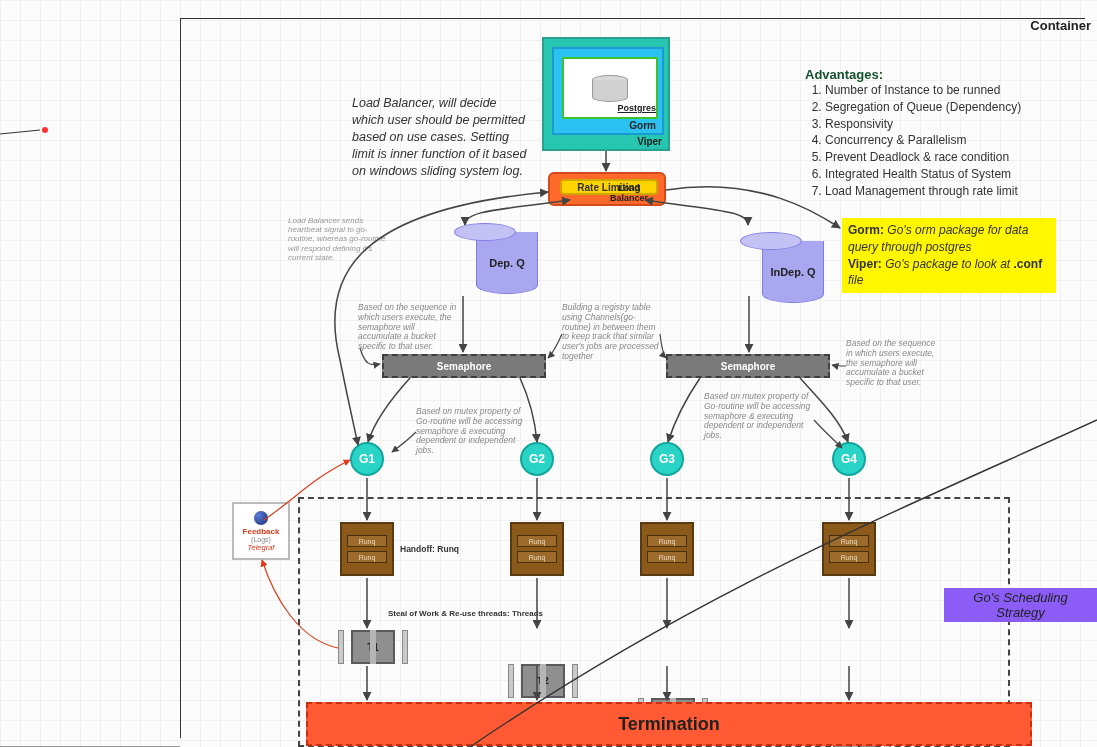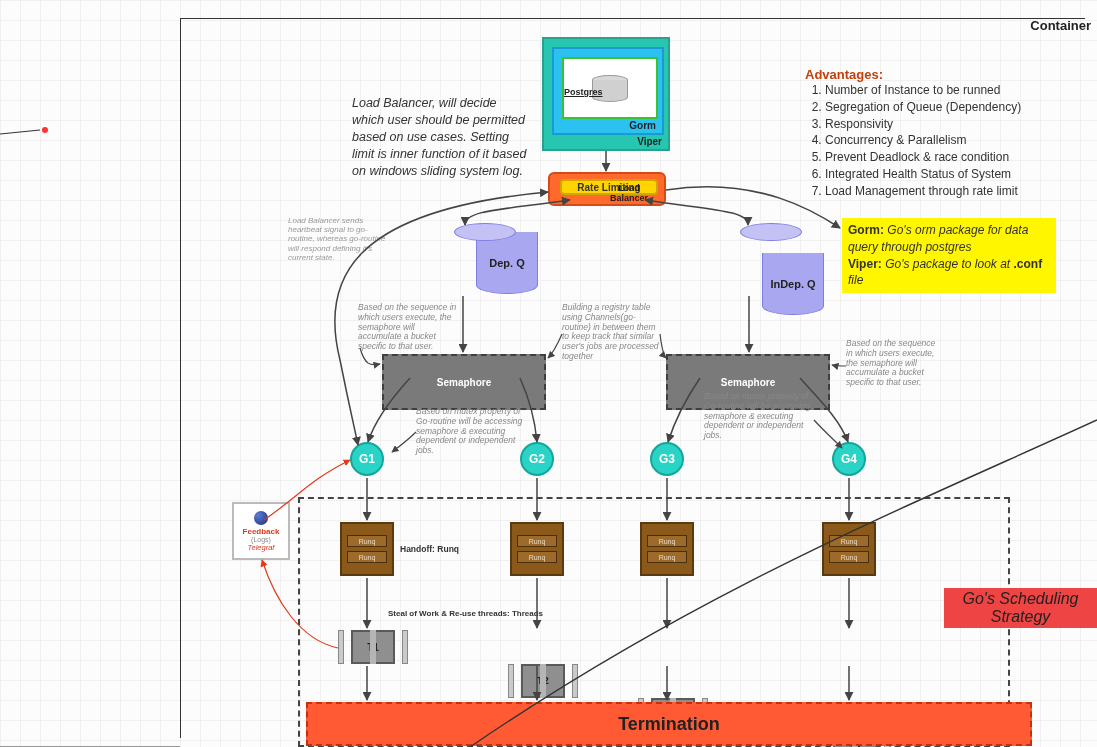--- a/index.html
+++ b/index.html
@@ -30,38 +30,38 @@
   
   .viper { background:#26c6b0; border:2px solid #2aa08f; }
   .gorm { background:#2bc2f2; border:2px solid #1a9ad0; position:absolute; }
   .postgres-box { background:#fff; border:2px solid #3cc12f; position:absolute; }
   .box-label { position:absolute; font-size:10px; font-weight:700; color:#222; }
 
   .loadbal-desc { font-style:italic; font-size:12.5px; color:#333; text-align:left; line-height:1.35; }
   .tiny-note { font-style:italic; font-size:8px; color:#999; text-align:left; line-height:1.15; }
   .mid-note { font-style:italic; font-size:8.5px; color:#888; text-align:left; line-height:1.15; }
 
-  .advantages-title { font-weight:700; font-size:13px; color:#c2410c; }
+  .advantages-title { font-weight:700; font-size:13px; color:#14532d; }
   .adv-list { font-size:12px; color:#333; text-align:left; line-height:1.4; padding-left:20px; }
 
   .yellow-note { background:#fff600; padding:4px 6px; font-size:12px; color:#333; text-align:left; font-style:italic; line-height:1.4; }
   .yellow-note b { font-style:normal; font-weight:700; }
 
   .load-balancer-box { background:#ff6a2b; border:2px solid #d44a18; border-radius:6px; }
   .rate-limit { position:absolute; background:#ffd400; border:2px solid #d4a500; border-radius:4px; font-size:10px; font-weight:700; color:#333; display:flex; align-items:center; justify-content:center; }
   .lb-label { position:absolute; font-size:9px; color:#222; font-weight:700;padding-left:48px; }
 
   
   .cylinder { display:flex; flex-direction:column; align-items:center; }
   .cyl-top { width:62px; height:18px; background:#c4c2f5; border:1px solid #7e7de0; border-radius:50%; z-index:2; }
   .cyl-body { width:62px; height:62px; margin-top:-9px; background:#a9a7f0; border:1px solid #7e7de0; border-top:none; border-radius:0 0 31px 31px / 0 0 9px 9px; display:flex; align-items:center; justify-content:center;margin-left:44px; }
   .cyl-body span { font-size:11px; font-weight:700; color:#222; }
 
   
-  .semaphore { background:#7a7a7a; border:2px dashed #3f3f3f; color:#fff; font-size:10px; font-weight:700; display:flex; align-items:center; justify-content:center; padding:26px 30px; }
+  .semaphore { background:#7a7a7a; border:2px dashed #3f3f3f; color:#fff; font-size:10px; font-weight:700; display:flex; align-items:center; justify-content:center; padding:10px 30px; }
 
   
   .gcircle { width:34px; height:34px; background:#29d3c6; border:2px solid #12a79c; border-radius:50%; color:#fff; font-weight:700; font-size:12px; display:flex; align-items:center; justify-content:center; }
 
   
   .runq { width:54px; height:54px; background:#8b5a1a; border:2px solid #5a3a10; display:flex; flex-direction:column; align-items:center; justify-content:center; gap:4px; }
   .runq-slot { width:40px; height:12px; background:#9c6a2a; border:1px solid #4a2f0c; font-size:7px; color:#eadbc3; display:flex; align-items:center; justify-content:center; }
 
   
   .tbox { width:44px; height:34px; background:#8f8f8f; border:2px solid #5a5a5a; color:#222; font-size:10px; font-weight:700; display:flex; align-items:center; justify-content:center; }
@@ -69,21 +69,21 @@
   .twrap { position:relative; width:70px; height:34px; display:flex; align-items:center; justify-content:center; }
   .twrap .side-l { position:absolute; left:0; width:6px; height:34px; background:#cacaca; border:1px solid #888; }
   .twrap .side-r { position:absolute; right:0; width:6px; height:34px; background:#cacaca; border:1px solid #888; }
 
   
   .termination { background:#ff5a33; border:2px dashed #c63010; font-size:18px; font-weight:800; color:#222; display:flex; align-items:center; justify-content:center; }
 
   
   .sched-box { border:2px dashed #444; }
 
-  .orange-tag { background:#ef4444; font-size:16px; font-style:italic; color:#222; padding:2px 4px; }
+  .orange-tag { background:#8b5cf6; font-size:13px; font-style:italic; color:#222; padding:2px 4px; }
 
   
   .feedback-box { border:2px solid #bbb; background:#fff; width:58px; height:58px; display:flex; flex-direction:column; align-items:center; justify-content:center;margin-left:26px; }
   .feedback-icon { width:14px; height:14px; border-radius:50%; background: radial-gradient(circle at 30% 30%, #5b7cd8, #1a2f6f); }
   .feedback-label { font-size:8px; color:#d93a1a; font-weight:700; margin-top:2px; }
   .feedback-sub { font-size:7px; color:#888; }
   .feedback-sub2 { font-size:7.5px; color:#d93a1a; font-style:italic; }
 
   .arrow-label { font-size:8.5px; color:#333; font-weight:700; }
 </style>
@@ -98,21 +98,21 @@
 <div class="pos viper" style="left:542px; top:37px; width:128px; height:114px;">
   <div class="box-label" style="bottom:2px; right:6px;">Viper</div>
   <div class="gorm" style="left:8px; top:8px; width:112px; height:88px;">
     <div class="box-label" style="bottom:2px; right:6px;">Gorm</div>
     <div class="postgres-box" style="left:8px; top:8px; width:96px; height:62px; display:flex; align-items:center; justify-content:center;">
 
       <div style="display:flex; flex-direction:column; align-items:center;">
         <div style="width:36px;height:10px;background:#d9d9d9;border:1px solid #999;border-radius:50%;"></div>
         <div style="width:36px;height:22px;margin-top:-5px;background:#d0d0d0;border:1px solid #999;border-top:none;border-radius:0 0 18px 18px / 0 0 5px 5px;"></div>
       </div>
-      <div class="box-label" style="bottom:20px; left:0; right:0; text-align:left; font-size:9px;text-decoration:underline;">Postgres</div>
+      <div class="box-label" style="bottom:4px; left:0; right:0; text-align:right; font-size:9px;text-decoration:underline;">Postgres</div>
     </div>
   </div>
 </div>
 
 <div class="pos loadbal-desc" style="left:352px; top:95px; width:178px;">Load Balancer, will decide which user should be permitted based on use cases. Setting limit is inner function of it based on windows sliding system log.</div>
 
 <div class="pos tiny-note" style="left:288px; top:216px; width:102px;">Load Balancer sends heartbeat signal to go-routine, whereas go-routine will respond defining it's current state.</div>
 
 <div class="pos load-balancer-box" style="left:548px; top:172px; width:118px; height:34px;">
   <div class="rate-limit" style="left:10px; top:5px; width:98px; height:16px;">Rate Limiting</div>
@@ -137,21 +137,21 @@
   <b>Viper:</b><span> Go's package to look at </span><b>.conf</b><span> file</span>
 </div>
 
 <div class="pos cylinder" style="left:432px; top:223px;">
   <div class="cyl-top"></div>
   <div class="cyl-body">
       <span>Dep. Q</span>
     </div>
 </div>
 
-<div class="pos cylinder" style="left:718px; top:223px;gap:21px;">
+<div class="pos cylinder" style="left:718px; top:232px;">
   <div class="cyl-top"></div>
   <div class="cyl-body">
       <span>InDep. Q</span>
     </div>
 </div>
 
 <div class="pos mid-note" style="left:358px; top:303px; width:100px;">Based on the sequence in which users execute, the semaphore will accumulate a bucket specific to that user.</div>
 
 <div class="pos mid-note" style="left:562px; top:303px; width:100px;">Building a registry table using Channels(go-routine) in between them to keep track that similar user's jobs are processed together</div>
 

